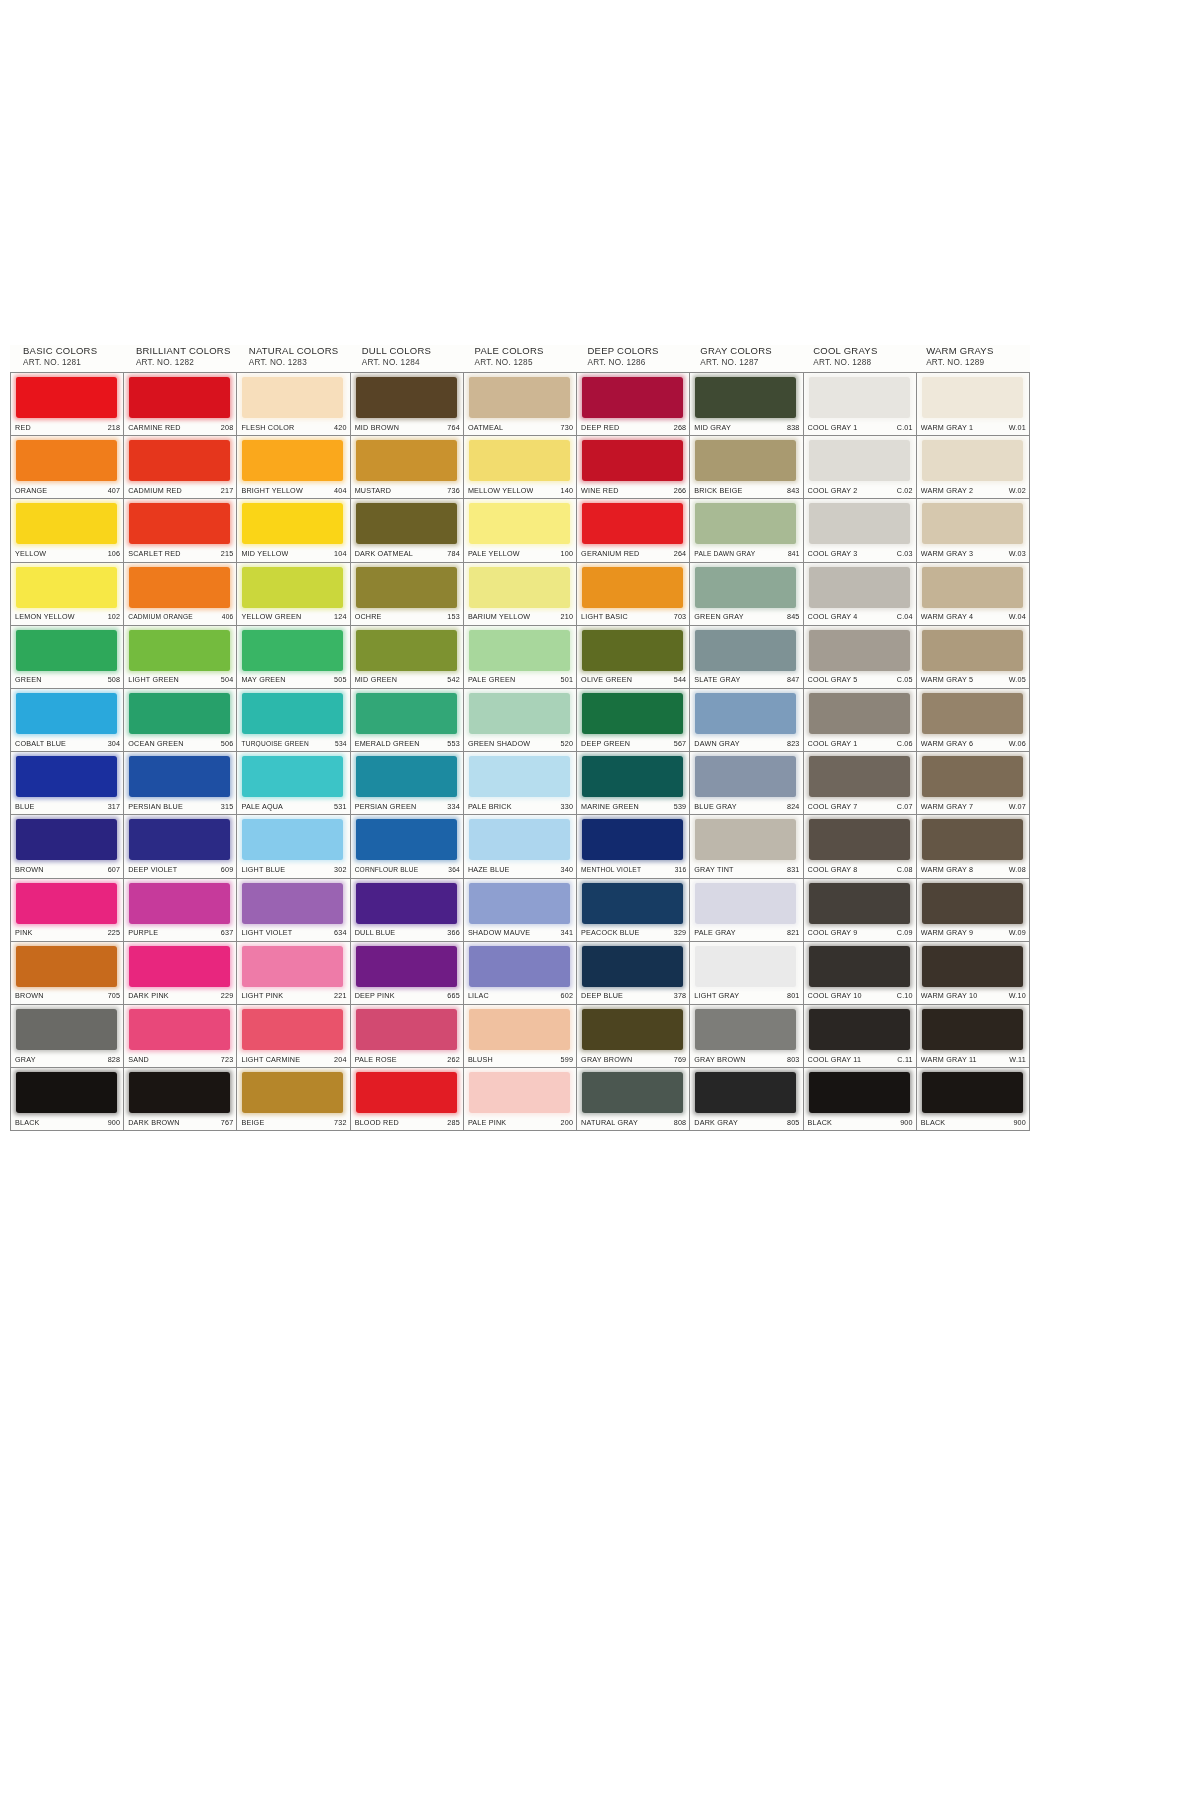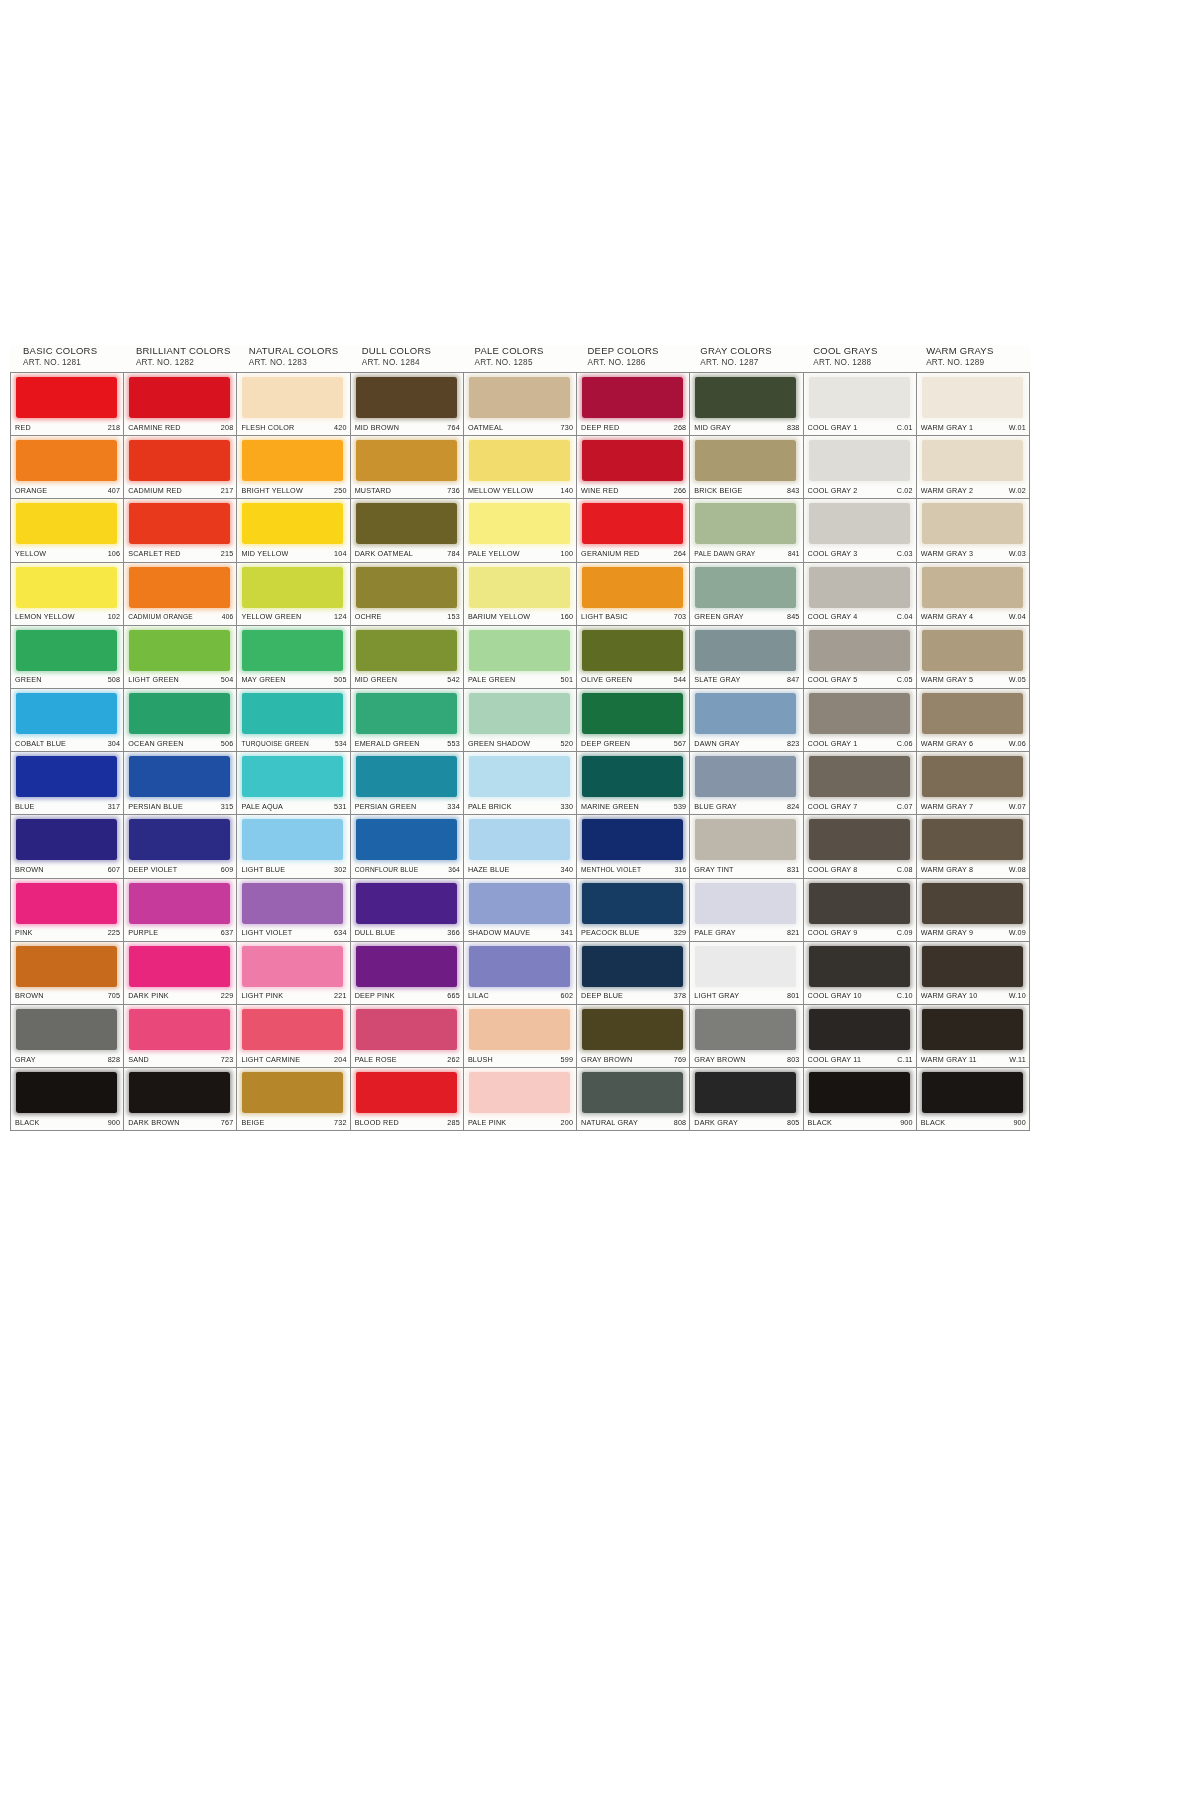--- a/index.html
+++ b/index.html
@@ -358,21 +358,21 @@
             <div class="cap">
               <span class="nm">FLESH COLOR</span>
               <span class="cd">420</span>
             </div>
           </div>
           <div class="cell">
             <div class="sw-soft" style="background: rgb(250, 168, 28);"></div>
             <div class="swatch" style="background: rgb(250, 168, 28);"></div>
             <div class="cap">
               <span class="nm">BRIGHT YELLOW</span>
-              <span class="cd">250</span>
+              <span class="cd">404</span>
             </div>
           </div>
           <div class="cell">
             <div class="sw-soft" style="background: rgb(250, 213, 23);"></div>
             <div class="swatch" style="background: rgb(250, 213, 23);"></div>
             <div class="cap">
               <span class="nm">MID YELLOW</span>
               <span class="cd">104</span>
             </div>
           </div>
@@ -570,21 +570,21 @@
             <div class="cap">
               <span class="nm">PALE YELLOW</span>
               <span class="cd">100</span>
             </div>
           </div>
           <div class="cell">
             <div class="sw-soft" style="background: rgb(237, 232, 132);"></div>
             <div class="swatch" style="background: rgb(237, 232, 132);"></div>
             <div class="cap">
               <span class="nm">BARIUM YELLOW</span>
-              <span class="cd">160</span>
+              <span class="cd">210</span>
             </div>
           </div>
           <div class="cell">
             <div class="sw-soft" style="background: rgb(168, 215, 156);"></div>
             <div class="swatch" style="background: rgb(168, 215, 156);"></div>
             <div class="cap">
               <span class="nm">PALE GREEN</span>
               <span class="cd">501</span>
             </div>
           </div>

